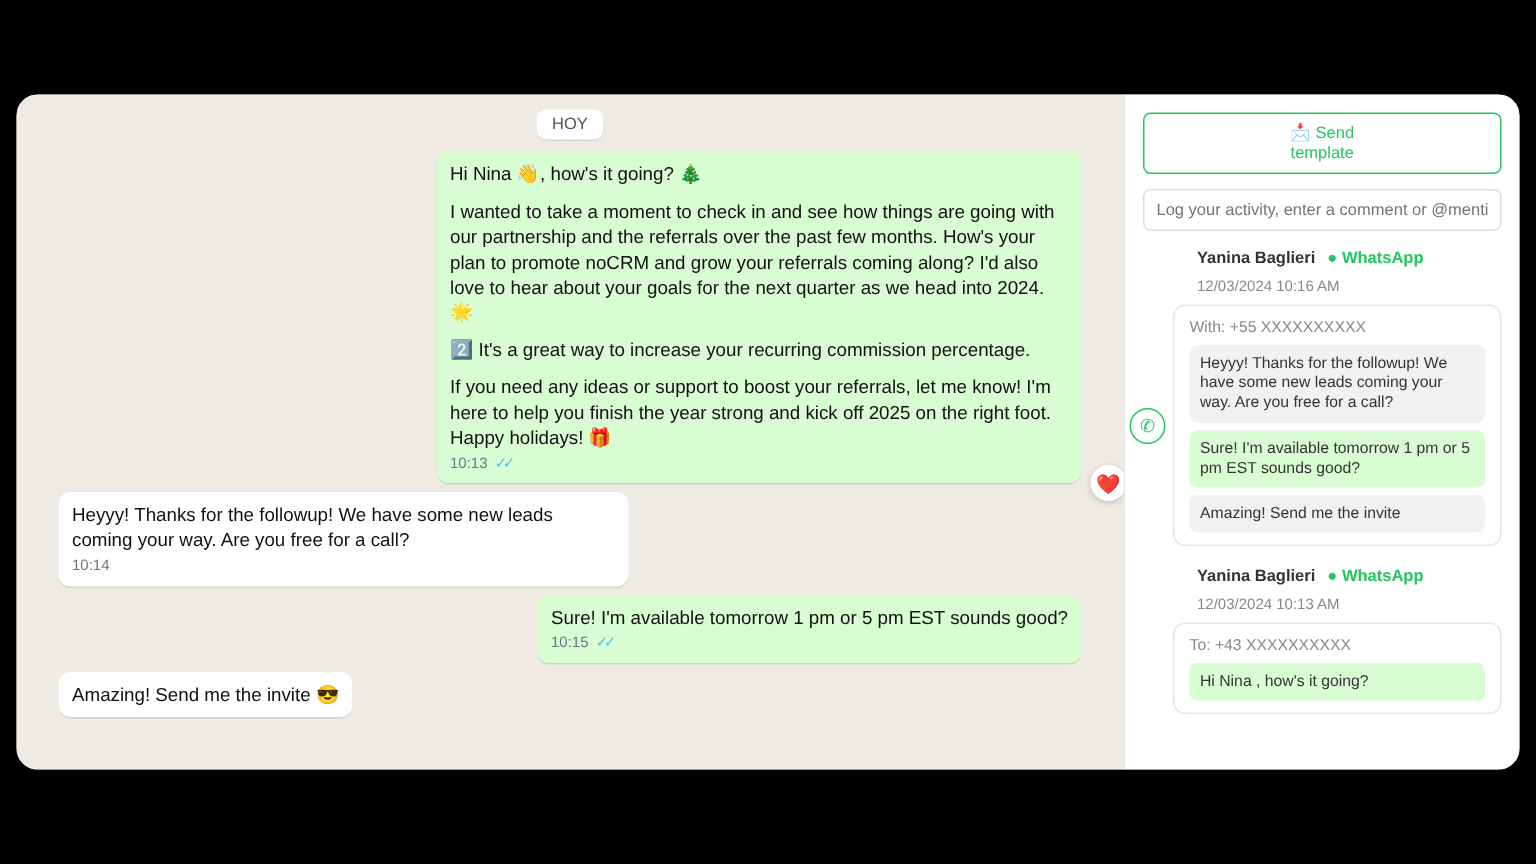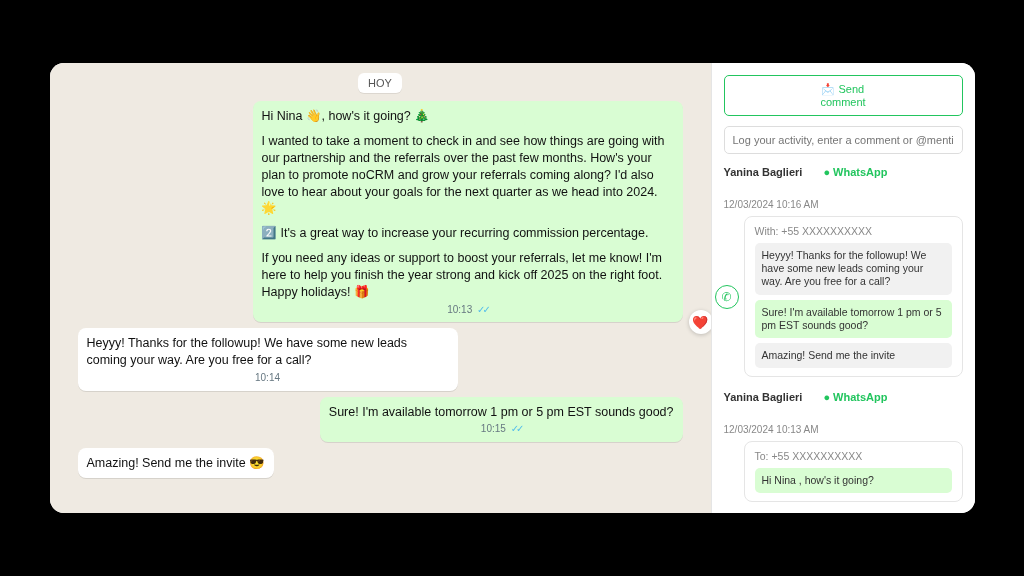--- a/index.html
+++ b/index.html
@@ -1,19 +1,19 @@
 <!DOCTYPE html>
 <html><head>
 <meta charset="utf-8">
 <style>
   * { box-sizing: border-box; margin: 0; padding: 0; }
   html, body { width: 1024px; height: 576px; font-family: -apple-system, Helvetica, Arial, sans-serif; }
   body { background: #000; display: flex; align-items: center; justify-content: center; }
   .app {
-    width: 925px; height: 450px; background: #fff; border-radius: 14px;
+    width: 1002px; height: 450px; background: #fff; border-radius: 14px;
     display: flex; overflow: hidden; box-shadow: 0 8px 30px rgba(0,0,0,0.5);
   }
   
   .chat {
     flex: 1; background: #efeae2;
     background-image: radial-gradient(rgba(0,0,0,0.02) 0.5px, transparent 0.5px);
     background-size: 12px 12px;
     display: flex; flex-direction: column; padding: 10px 28px 0 28px;
     position: relative; overflow: hidden;
   }
@@ -22,21 +22,21 @@
     font-size: 11px; padding: 4px 10px; border-radius: 6px;
     box-shadow: 0 1px 0 rgba(0,0,0,0.08); margin-bottom: 8px;
   }
   .msg { max-width: 430px; border-radius: 8px; padding: 7px 9px 6px 9px;
          font-size: 12.5px; line-height: 1.35; color: #111; margin-bottom: 6px;
          box-shadow: 0 1px 0 rgba(0,0,0,0.1); position: relative; }
   .out { background: #d9fdd3; margin-left: auto; }
   .in  { background: #fff; margin-right: auto; }
   .msg p { margin-bottom: 8px; }
   .msg p:last-of-type { margin-bottom: 0; }
-  .meta { font-size: 10px; color: #667781; text-align: center; margin-top: 2px; }
+  .meta { font-size: 10px; color: #667781; text-align: left; margin-top: 2px; }
   .meta .ticks { color: #53bdeb; margin-left: 2px; letter-spacing: -3px; }
   .react {
     position: absolute; bottom: -6px; right: -30px;
     display: flex; align-items: center; justify-content: center;
     width: 24px; height: 24px; border-radius: 50%; background: #fff;
     box-shadow: 0 1px 4px rgba(0,0,0,0.2); font-size: 13px;
   }
   .out-wrap { position: relative; margin-left: auto; max-width: 430px; }
   
   .panel {
@@ -49,21 +49,21 @@
     flex: 1; border: 1px solid #22c55e; color: #22c55e; background: #fff;
     border-radius: 5px; font-size: 11px; padding: 7px 4px; cursor: pointer;
     display: flex; flex-direction: column; align-items: center; gap: 1px; line-height: 1.1;
   }
   .activity-input {
     width: 100%; border: 1px solid #ddd; border-radius: 5px;
     font-size: 11px; padding: 7px 8px; color: #888; background: #fff;
     margin-bottom: 12px;
   }
   .entry { margin-bottom: 14px; }
-  .entry-head { font-size: 11px; display: flex; flex-wrap: wrap; gap: 21px; align-items: flex-end; margin-bottom: 6px; }
+  .entry-head { font-size: 11px; display: flex; flex-wrap: wrap; gap: 8px; align-items: flex-end; margin-bottom: 6px; margin-left: 36px; }
   .entry-head .name { font-weight: 600; color: #333; }
   .entry-head .channel { color: #22c55e; font-weight: 600; }
   .entry-head .ts { color: #888; font-size: 10px; }
   .mini {
     border: 1px solid #e5e5e5; border-radius: 8px; padding: 8px 10px;
     font-size: 10.5px; position: relative; margin-left: 20px;
   }
   .mini .with { color: #888; margin-bottom: 6px; }
   .mini .bubble { border-radius: 5px; padding: 6px 7px; margin-bottom: 5px; line-height: 1.25; }
   .mini .bi { background: #f1f1f1; color: #333; }
@@ -115,21 +115,21 @@
     <div class="msg in" style="max-width:300px">
       <span>Amazing! Send me the invite 😎</span>
       
     </div>
   </div>
 
   <div class="panel">
     <div class="btnrow">
       <button class="btn">
         <span>📩 Send</span>
-        <span>comment</span>
+        <span>template</span>
       </button>
     </div>
 
     <input class="activity-input" placeholder="Log your activity, enter a comment or @menti" style="">
 
     <div class="entry">
       <div class="entry-head">
         <span class="name">Yanina Baglieri</span>
         <span class="channel">
           <span>●</span>
@@ -149,18 +149,18 @@
     <div class="entry">
       <div class="entry-head">
         <span class="name">Yanina Baglieri</span>
         <span class="channel">
           <span>●</span>
           <span>WhatsApp</span>
         </span>
         <span class="ts">12/03/2024 10:13 AM</span>
       </div>
       <div class="mini">
-        <div class="with">To: +55 XXXXXXXXXX</div>
+        <div class="with">To: +43 XXXXXXXXXX</div>
         <div class="bubble bo" style="margin-bottom:0">Hi Nina , how's it going?</div>
       </div>
     </div>
   </div>
 </div>
 
 </body></html>

